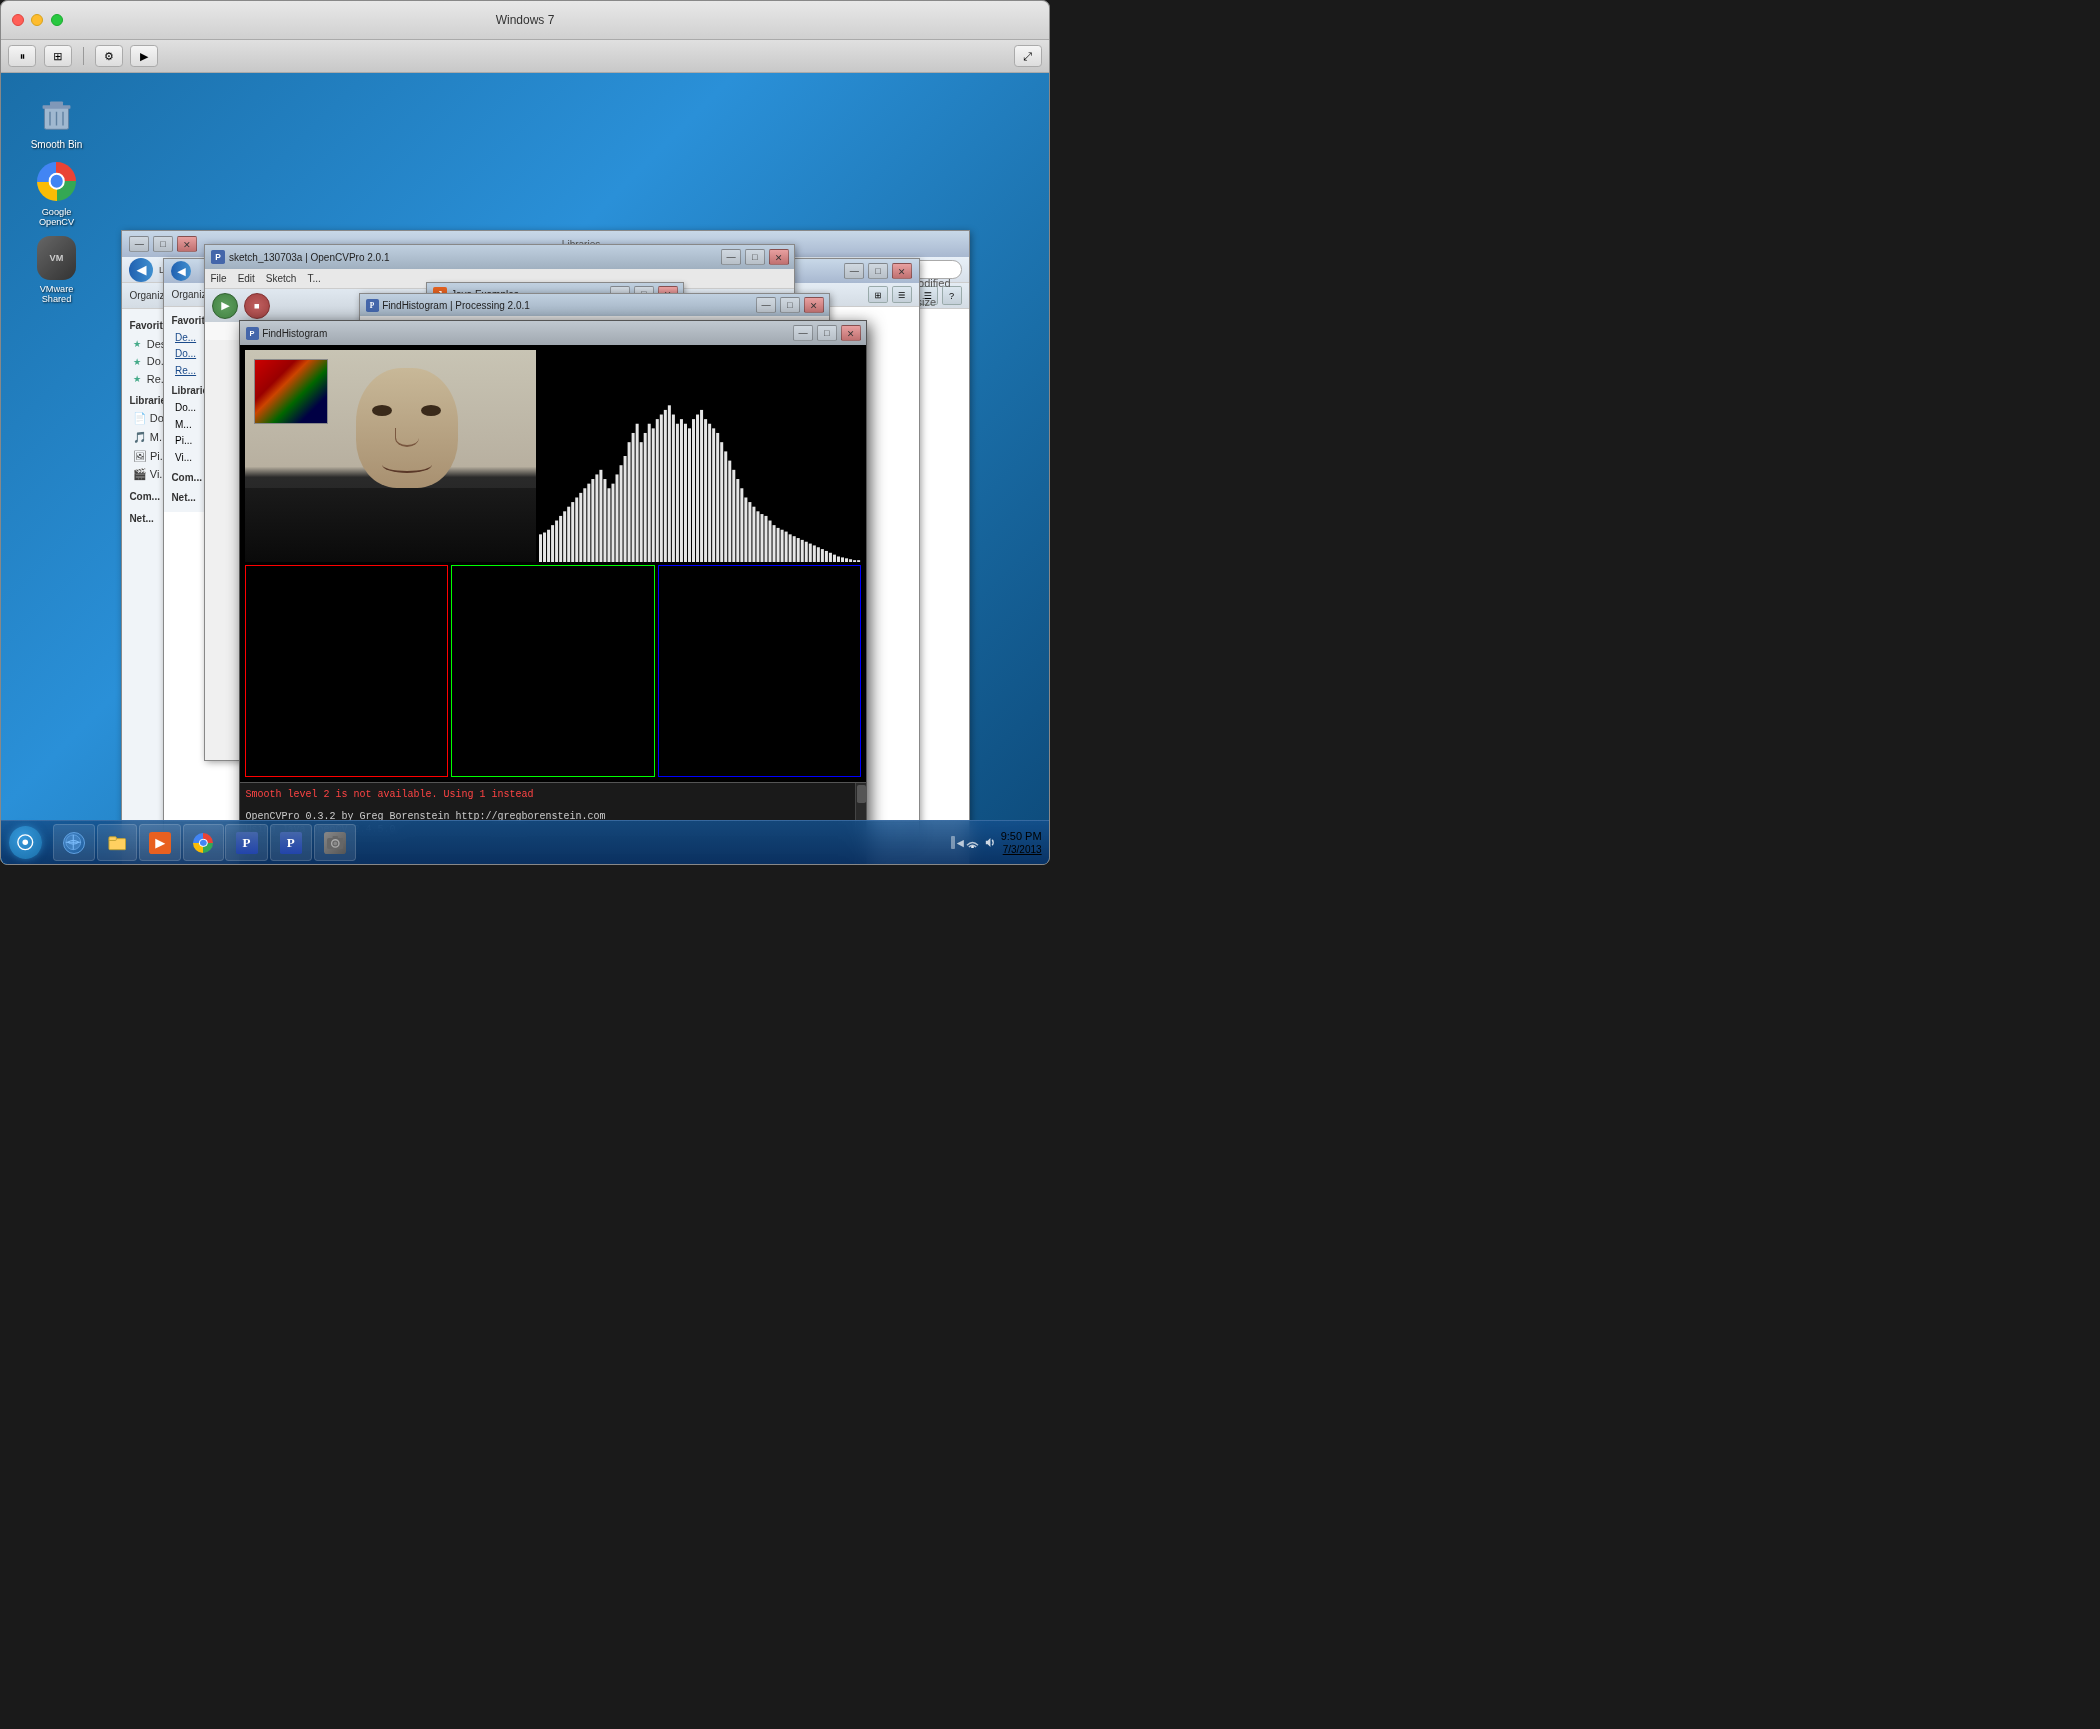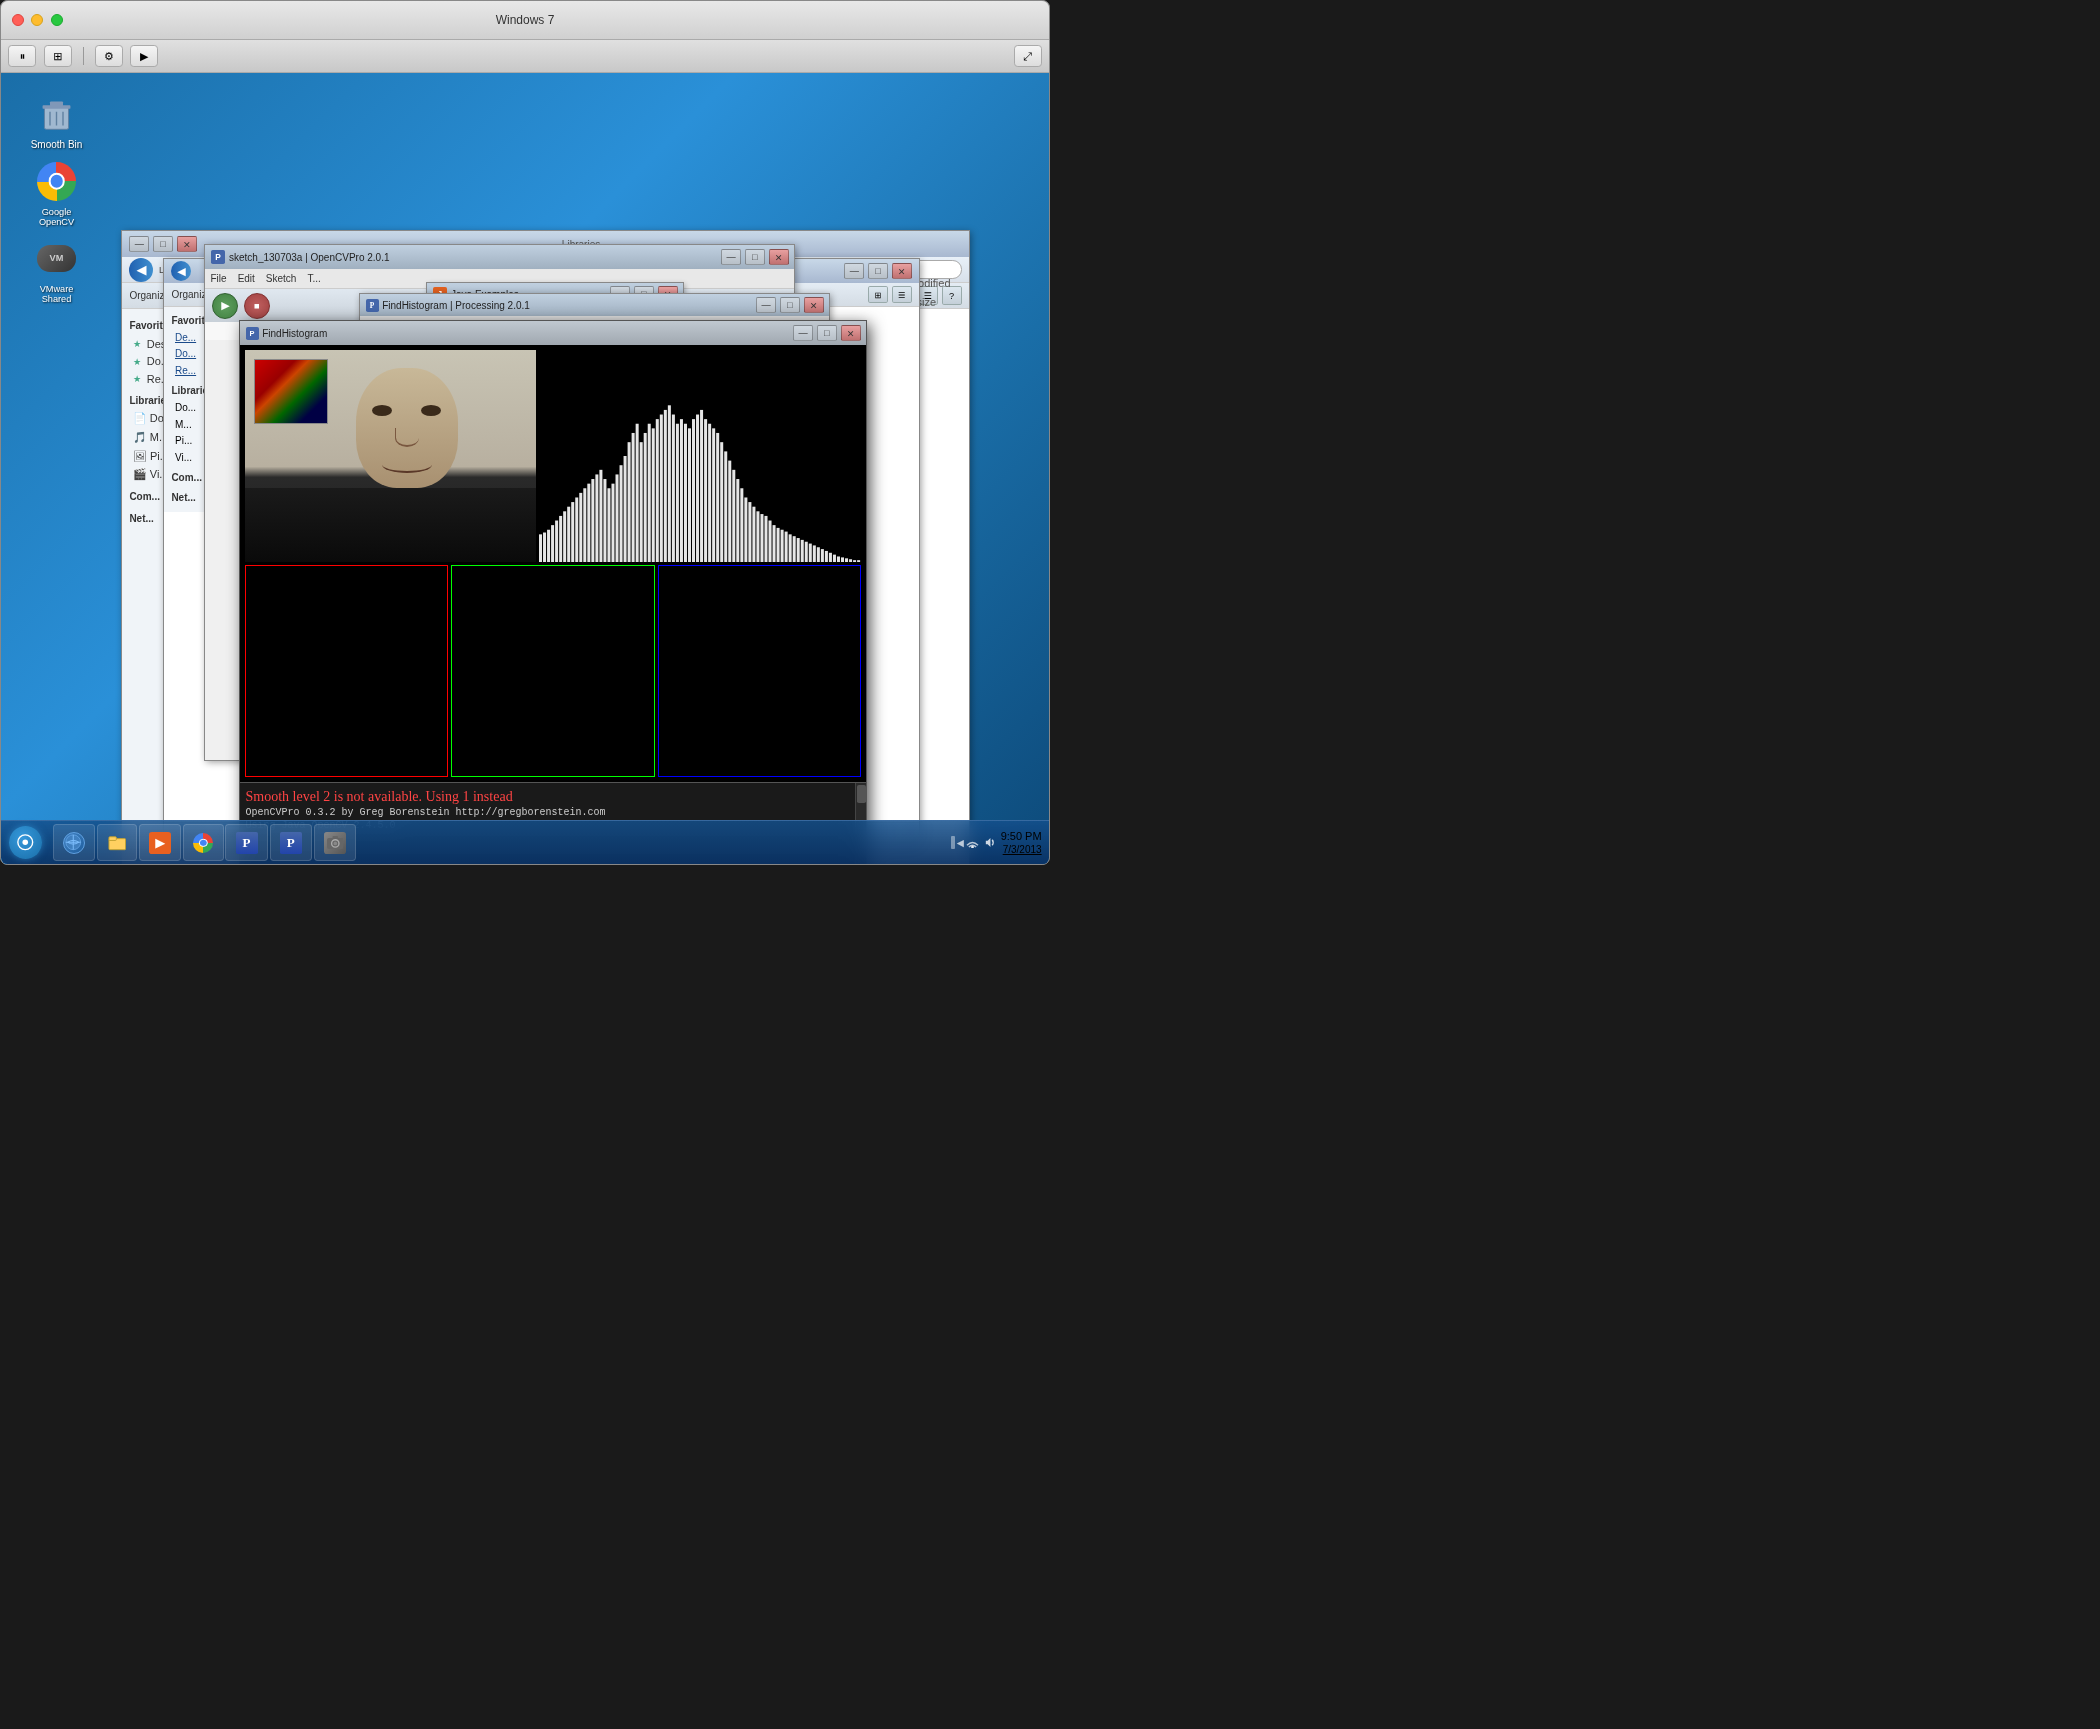--- a/index.html
+++ b/index.html
@@ -147,21 +147,21 @@
       width: 16.6px;
       height: 16.6px;
       border-radius: 50%;
       background: #4285f4;
       border: 2.8px solid white;
     }
 
     
     .vmware-icon {
       width: 39px;
-      height: 27px;
+      height: 44px;
       background: linear-gradient(135deg, #666, #333);
       border-radius: 13px;
       display: flex;
       align-items: center;
       justify-content: center;
       color: #ccc;
       font-size: 9.2px;
       font-weight: bold;
     }
 
@@ -913,21 +913,21 @@
 
             <div style="flex:1;background:black;border:1.8px solid #ff0000;min-height:166px;"></div>
 
             <div style="flex:1;background:black;border:1.8px solid #00ff00;min-height:166px;"></div>
 
             <div style="flex:1;background:black;border:1.8px solid #0000ff;min-height:166px;"></div>
           </div>
         </div>
 
         <div style="height:109px;background:#1a1a1a;border-top:1.8px solid #555;position:relative;padding:5.5px 7.4px 5.5px 5.5px;overflow:hidden;">
-          <div style="font-family:Liberation Serif, serif;font-size:14px;color:#ff4444;margin-bottom:2px;">Smooth level 2 is not available. Using 1 instead</div>
+          <div style="font-family:Liberation Mono, monospace;font-size:10px;color:#ff4444;margin-bottom:11px;">Smooth level 2 is not available. Using 1 instead</div>
           <div style="font-family:'Courier New',monospace;font-size:10px;color:#cccccc;margin-bottom:2.8px;">OpenCVPro 0.3.2 by Greg Borenstein http://gregborenstein.com</div>
           <div style="font-family:'Courier New',monospace;font-size:10px;color:#cccccc;margin-bottom:2.8px;">Using Java OpenCV 2.4.5.0</div>
 
           <div style="position:absolute;right:0;top:0;bottom:0;width:11px;background:#2a2a2a;border-left:0.9px solid #444;">
             <div style="width:9.2px;height:18.5px;background:#555;border-radius:1.8px;margin:1.8px 0.9px;"></div>
           </div>
 
         </div>
       </div>
 

